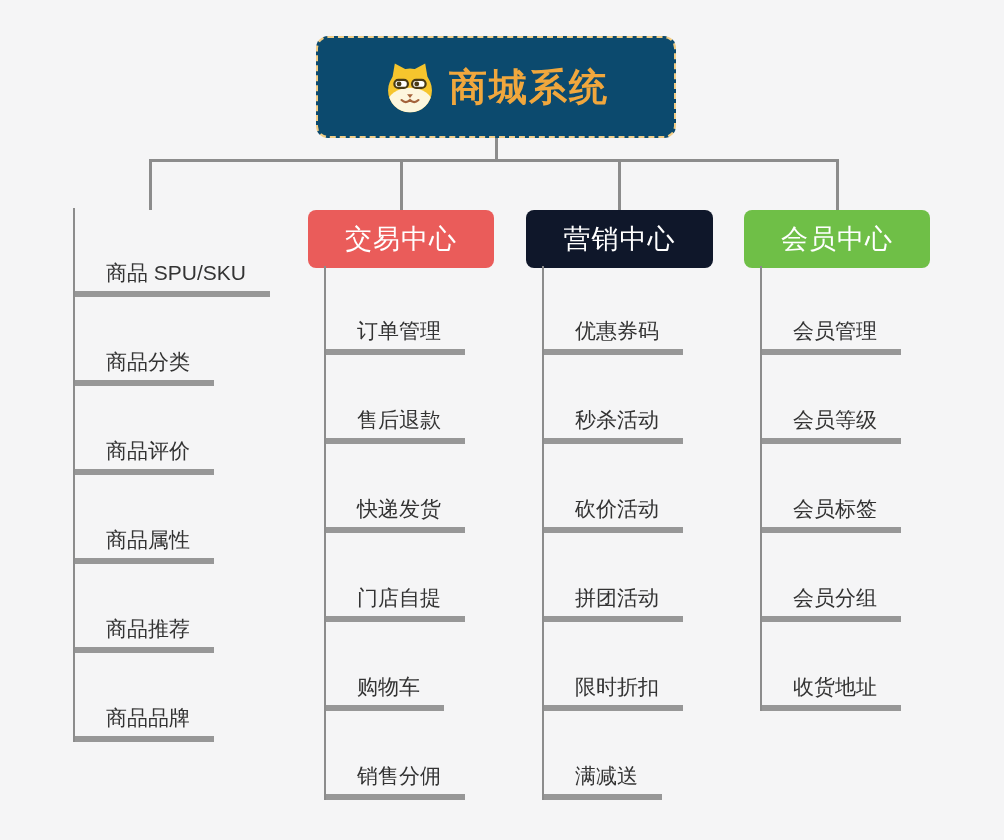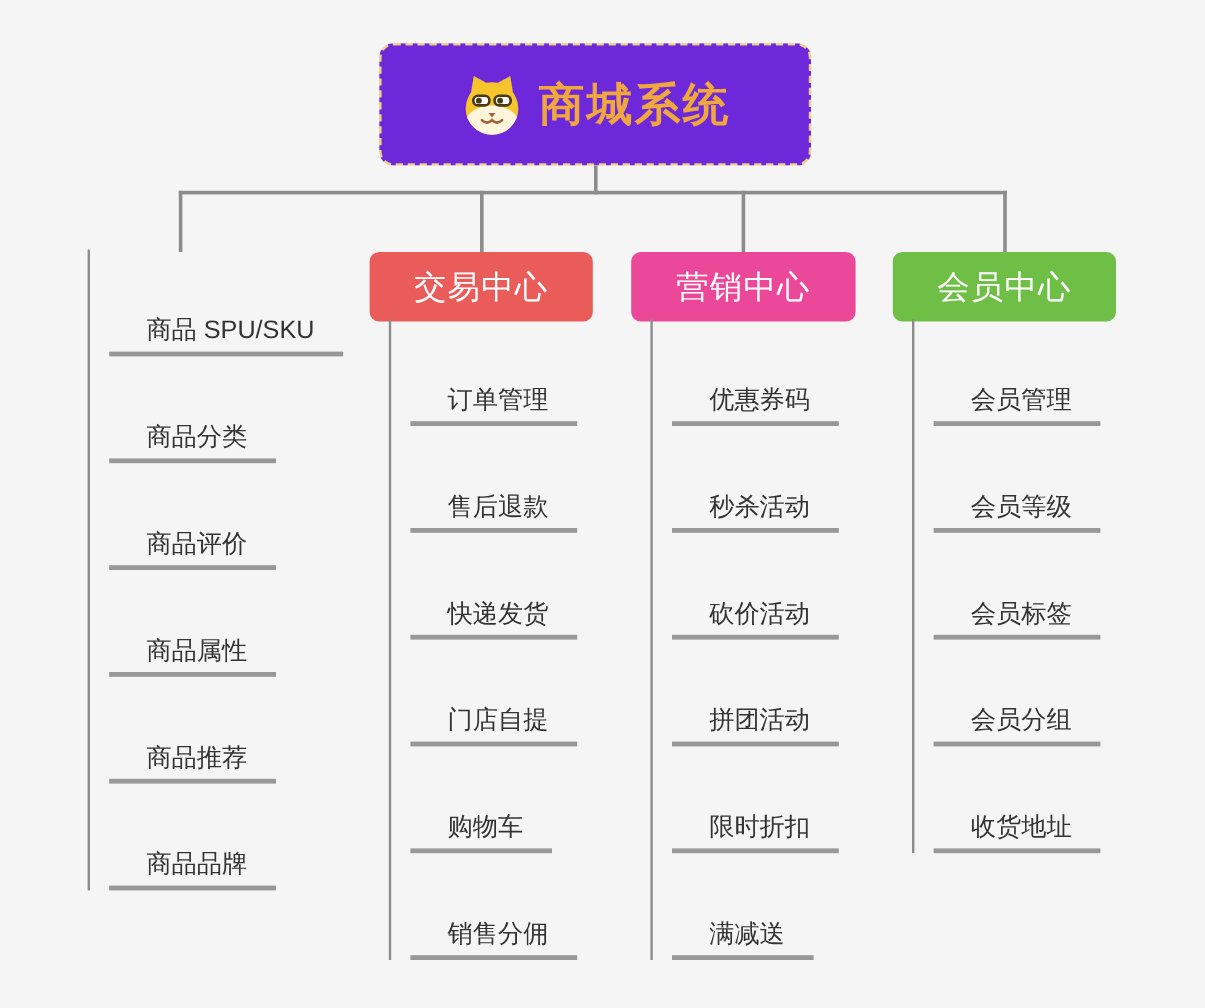--- a/index.html
+++ b/index.html
@@ -13,21 +13,21 @@
     background: #f5f5f6;
     overflow: hidden;
   }
 
   .cline { position: absolute; background: #8c8c8c; }
 
   #root-node {
     position: absolute;
     left: 316px; top: 36px;
     width: 360px; height: 102px;
-    background: #6d28d9;
+    background: #0c4a6e;
     border: 2px dashed #f2cd85;
     border-radius: 12px;
     display: flex;
     align-items: center;
     justify-content: center;
     gap: 12px;
   }
   #root-title {
     font-size: 38px;
     font-weight: 600;
@@ -54,22 +54,21 @@
     border-left: 2px solid #8c8c8c;
     width: fit-content;
   }
   .child {
     height: 89px;
     display: flex;
     align-items: flex-end;
     width: fit-content;
     white-space: nowrap;
     padding: 0 24px 4px 31px;
-    border-bottom: 4px solid #0ea5e9;
-    margin-left: 16px;
+    border-bottom: 6px solid #0ea5e9;
   }
   .child-label {
     font-size: 21px;
     color: #333333;
   }
 </style>
 </head>
 <body>
 
 <div id="canvas" style="background: rgb(245, 245, 246);">
@@ -140,21 +139,21 @@
   </div>
         <div class="child" style="border-bottom-color: rgb(151, 151, 151);">
     <span class="child-label" style="color: rgb(51, 51, 51);">购物车</span>
   </div>
         <div class="child" style="border-bottom-color: rgb(151, 151, 151);">
     <span class="child-label" style="color: rgb(51, 51, 51);">销售分佣</span>
   </div>
       </div>
   </div>
     <div class="branch" style="left: 526px; top: 210px; width: 187px;">
-    <div class="branch-header" style="background: #ec4899;">
+    <div class="branch-header" style="background: #0f172a;">
       <span class="branch-label">营销中心</span>
     </div>
     <div class="children" style="border-left-color: rgb(140, 140, 140);">
         <div class="child" style="border-bottom-color: rgb(151, 151, 151);">
     <span class="child-label" style="color: rgb(51, 51, 51);">优惠券码</span>
   </div>
         <div class="child" style="border-bottom-color: rgb(151, 151, 151);">
     <span class="child-label" style="color: rgb(51, 51, 51);">秒杀活动</span>
   </div>
         <div class="child" style="border-bottom-color: rgb(151, 151, 151);">

